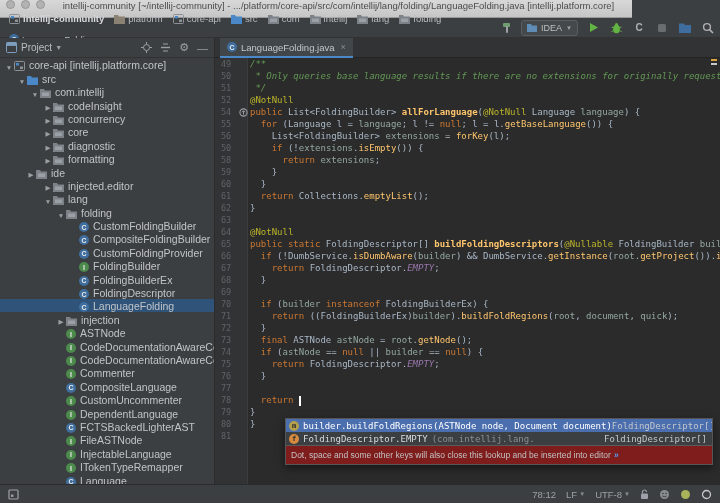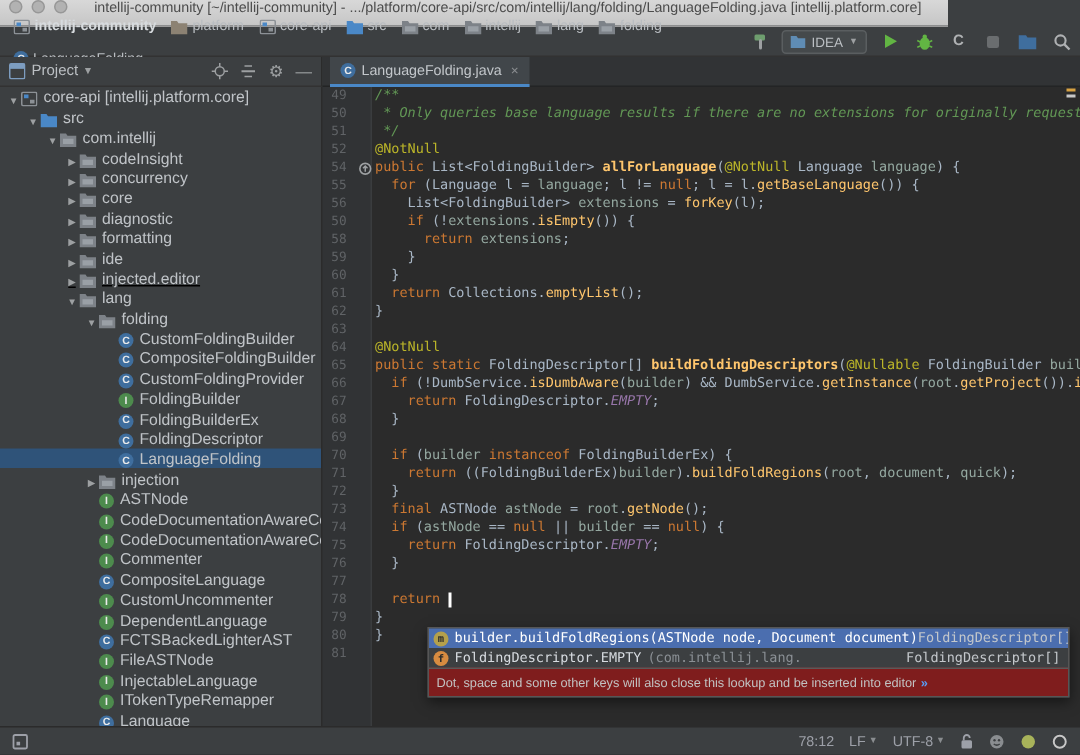--- a/index.html
+++ b/index.html
@@ -334,31 +334,31 @@
       <div class="tree-row" style="padding-left: 43px;">
         <span class="tree-arrow">▶</span>
         <span class="fo">
           <svg width="11" height="10" viewBox="0 0 11 10">
             <path d="M0 1h4l1 1.5h6V10H0z" fill="#7d8288"></path>
             <rect x="2" y="4.5" width="7" height="3.5" fill="#9aa0a6"></rect>
           </svg>
         </span>
         <span class="tree-label">formatting</span>
       </div>
-      <div class="tree-row" style="padding-left: 43px;">
+      <div class="tree-row" style="padding-left: 26px;">
         <span class="tree-arrow">▶</span>
         <span class="fo">
           <svg width="11" height="10" viewBox="0 0 11 10">
             <path d="M0 1h4l1 1.5h6V10H0z" fill="#7d8288"></path>
             <rect x="2" y="4.5" width="7" height="3.5" fill="#9aa0a6"></rect>
           </svg>
         </span>
         <span class="tree-label">ide</span>
       </div>
-      <div class="tree-row" style="padding-left: 43px; text-decoration: underline;">
+      <div class="tree-row" style="padding-left: 43px;">
         <span class="tree-arrow">▶</span>
         <span class="fo">
           <svg width="11" height="10" viewBox="0 0 11 10">
             <path d="M0 1h4l1 1.5h6V10H0z" fill="#7d8288"></path>
             <rect x="2" y="4.5" width="7" height="3.5" fill="#9aa0a6"></rect>
           </svg>
         </span>
         <span class="tree-label">injected.editor</span>
       </div>
       <div class="tree-row" style="padding-left: 43px;">

